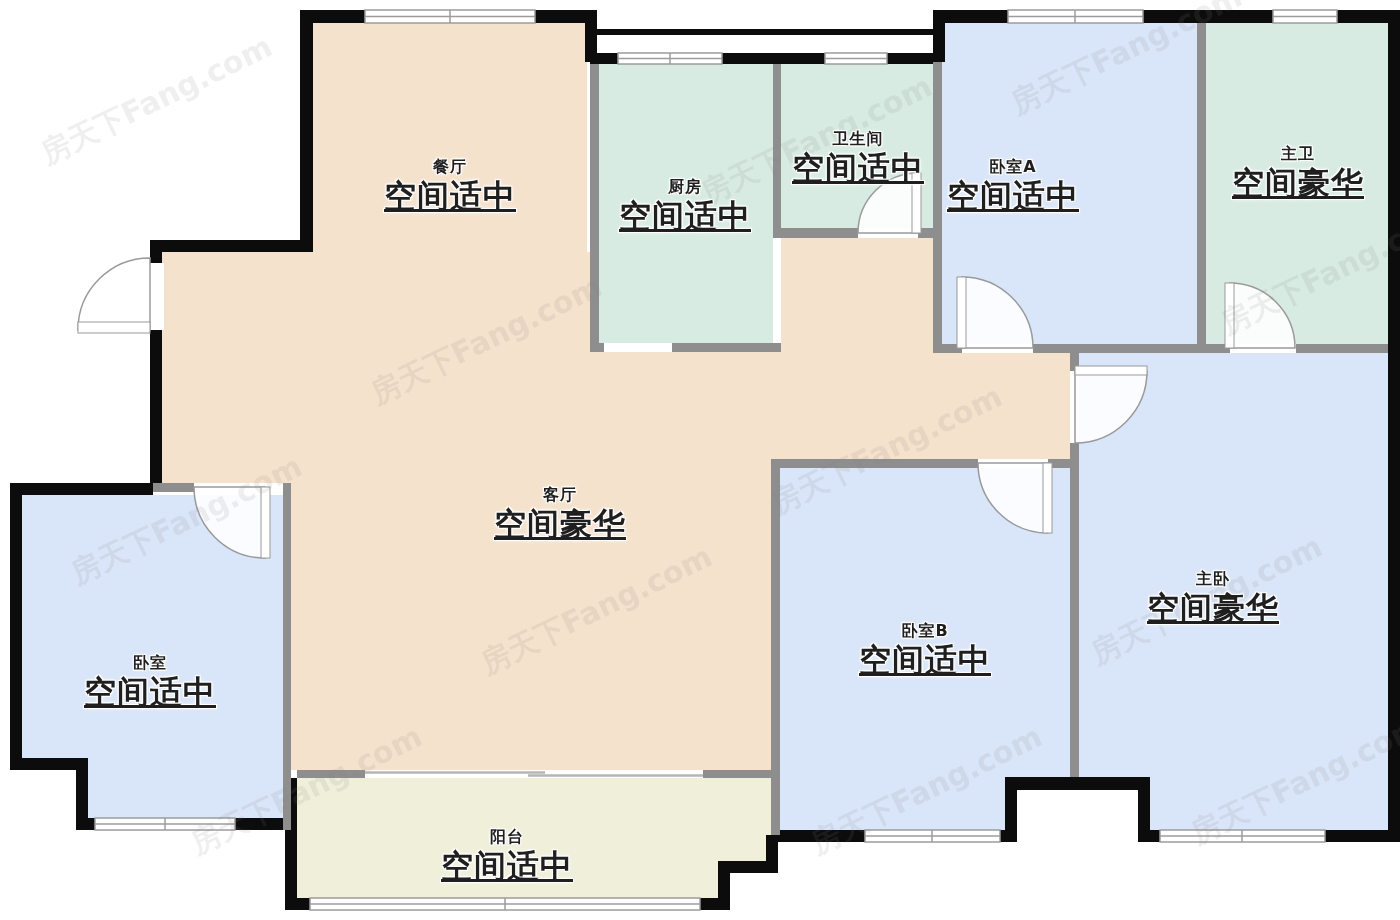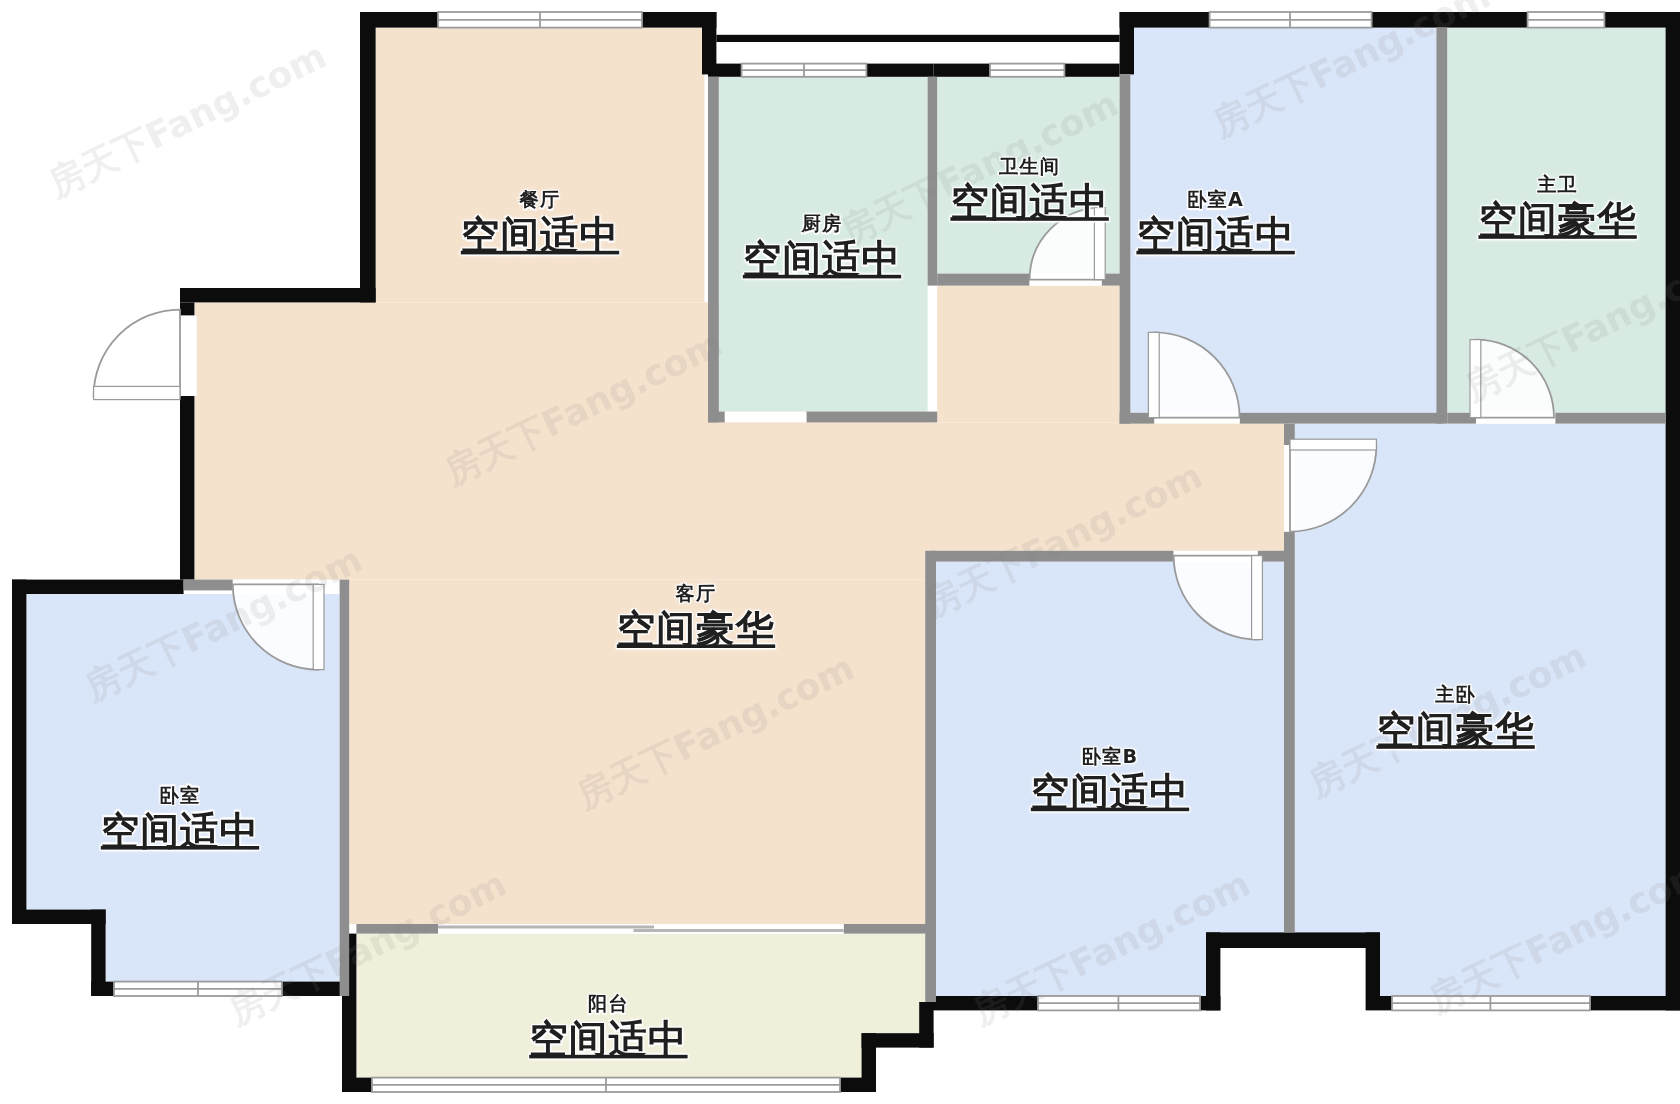--- a/index.html
+++ b/index.html
@@ -237,21 +237,21 @@
   <span class="rs">空间适中</span>
 </div>
 <div class="room-label" style="left:1013px;top:152px">
   <span class="rn">卧室A</span>
   <span class="rs">空间适中</span>
 </div>
 <div class="room-label" style="left:1298px;top:139px">
   <span class="rn">主卫</span>
   <span class="rs">空间豪华</span>
 </div>
-<div class="room-label" style="left:580px;top:480px">
+<div class="room-label" style="left:560px;top:480px">
   <span class="rn">客厅</span>
   <span class="rs">空间豪华</span>
 </div>
 <div class="room-label" style="left:150px;top:648px">
   <span class="rn">卧室</span>
   <span class="rs">空间适中</span>
 </div>
 <div class="room-label" style="left:925px;top:616px">
   <span class="rn">卧室B</span>
   <span class="rs">空间适中</span>

